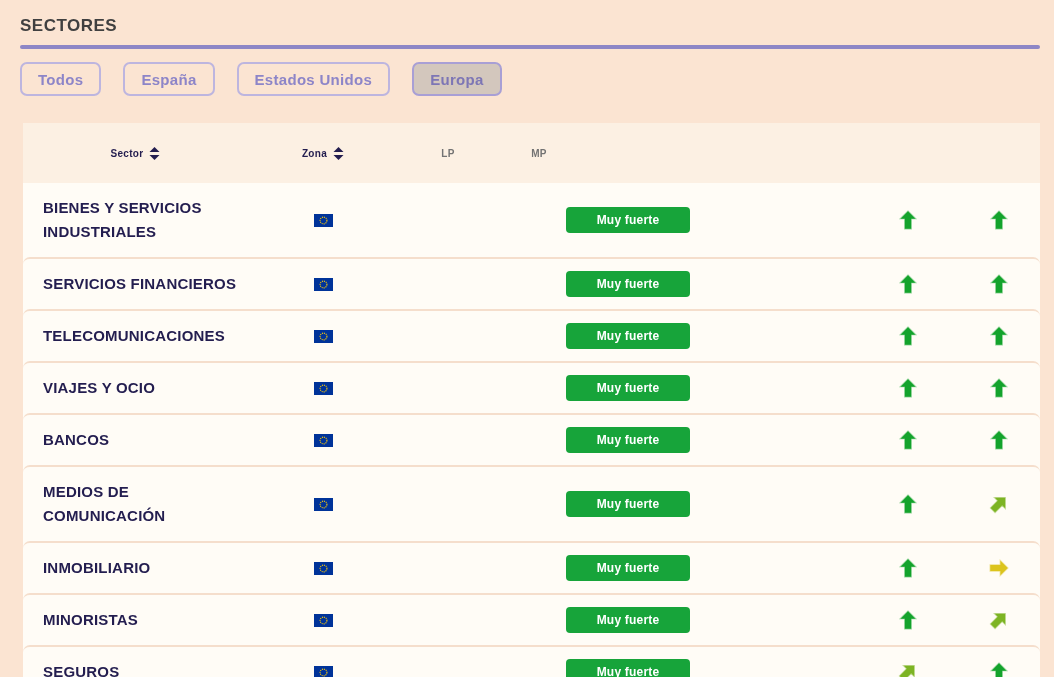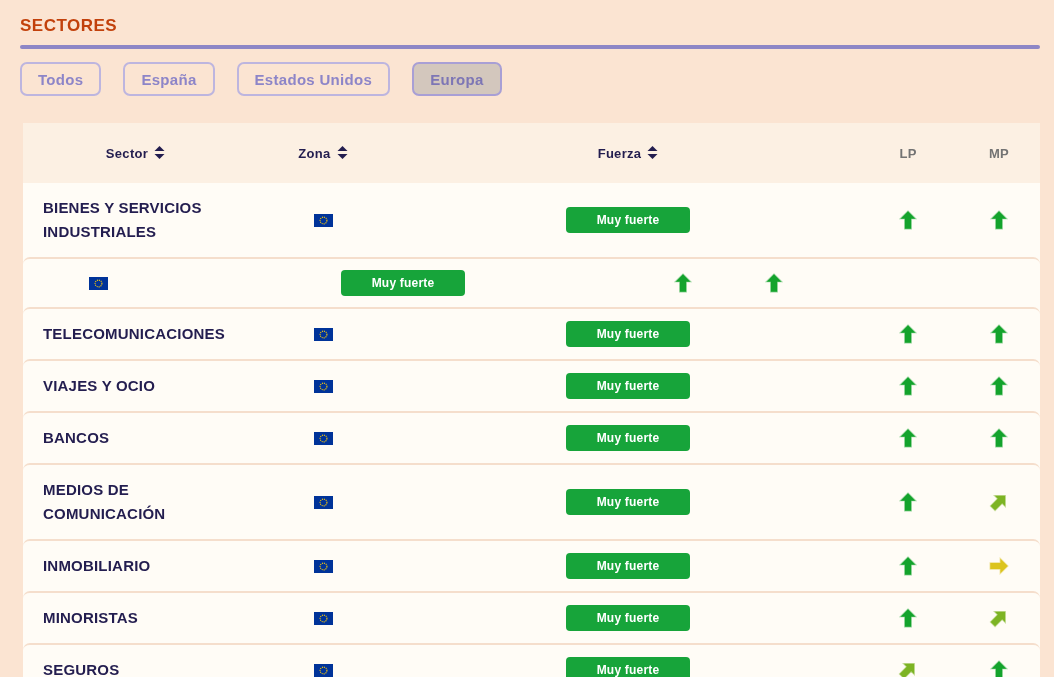--- a/index.html
+++ b/index.html
@@ -7,21 +7,21 @@
   body {
     background:#fbe4d2;
     font-family:"Liberation Sans", sans-serif;
     overflow:hidden;
     position:relative;
   }
   .page { padding:16px 14px 0 20px; }
 
   
   .page-title {
-    color:#c2410c;
+    color:#404040;
     font-size:17px;
     font-weight:bold;
     letter-spacing:.5px;
   }
   .title-underline {
     margin-top:9px;
     height:4px;
     width:1020px;
     background:#8d86c6;
     border-radius:2px;
@@ -51,25 +51,25 @@
   
   .sector-table { margin-top:27px; margin-left:3px; width:1017px; }
   .thead {
     display:flex;
     align-items:center;
     height:60px;
     background:#fcf0e3;
   }
   .th {
     color:#231d4f;
-    font-size:13px;
+    font-size:10px;
     font-weight:bold;
     letter-spacing:.3px;
     display:flex;
-    align-items:flex-start;
+    align-items:center;
     justify-content:center;
     cursor:pointer;
   }
   .th.light { color:#737373; cursor:default; }
   .sort-icon { margin-left:6px; display:inline-flex; flex-direction:column; gap:2px; }
 
   .col-sector { width:225px; }
   .col-zona   { width:150px; }
   .col-fuerza { width:460px; }
   .col-lp     { width:100px; }
@@ -138,29 +138,20 @@
       </div>
       <div class="th col-zona">
         <span>Zona</span>
         <span class="sort-icon">
             <svg width="11" height="13" viewBox="0 0 11 13">
               <path d="M5.5 0 L10.5 5 H0.5 Z" fill="#231d4f"></path>
               <path d="M5.5 13 L0.5 8 H10.5 Z" fill="#231d4f"></path>
             </svg>
           </span>
       </div>
-      <div class="th col-fuerza">
-        <span>Fuerza</span>
-        <span class="sort-icon">
-            <svg width="11" height="13" viewBox="0 0 11 13">
-              <path d="M5.5 0 L10.5 5 H0.5 Z" fill="#231d4f"></path>
-              <path d="M5.5 13 L0.5 8 H10.5 Z" fill="#231d4f"></path>
-            </svg>
-          </span>
-      </div>
       <div class="th light col-lp">
         <span>LP</span>
       </div>
       <div class="th light col-mp">
         <span>MP</span>
       </div>
     </div>
     <div class="tbody">
         <div class="row">
           <div class="cell sector col-sector">
@@ -186,20 +177,23 @@
           </div>
           <div class="cell col-mp">
             <span class="trend">
               <svg width="22" height="22" viewBox="0 0 24 24" style="transform:rotate(0deg)">
                 <path d="M12 2.5 L20 10.5 H15.4 V21.5 H8.6 V10.5 H4 Z" fill="#14a32c" stroke="#14a32c" stroke-opacity="0.45" stroke-width="1.6"></path>
               </svg>
             </span>
           </div>
         </div>
         <div class="row">
+          <div class="cell sector col-sector">
+            <span class="sector-name">SERVICIOS FINANCIEROS</span>
+          </div>
           <div class="cell col-zona">
             <span class="flag">
               <svg width="19" height="13" viewBox="0 0 19 13">
                 <rect width="19" height="13" fill="#003399"></rect>
                 <circle cx="9.5" cy="6.5" r="3.4" fill="none" stroke="#ffcc00" stroke-width="1.1" stroke-dasharray="1.1 0.9"></circle>
               </svg>
             </span>
           </div>
           <div class="cell col-fuerza">
             <span class="badge">Muy fuerte</span>

